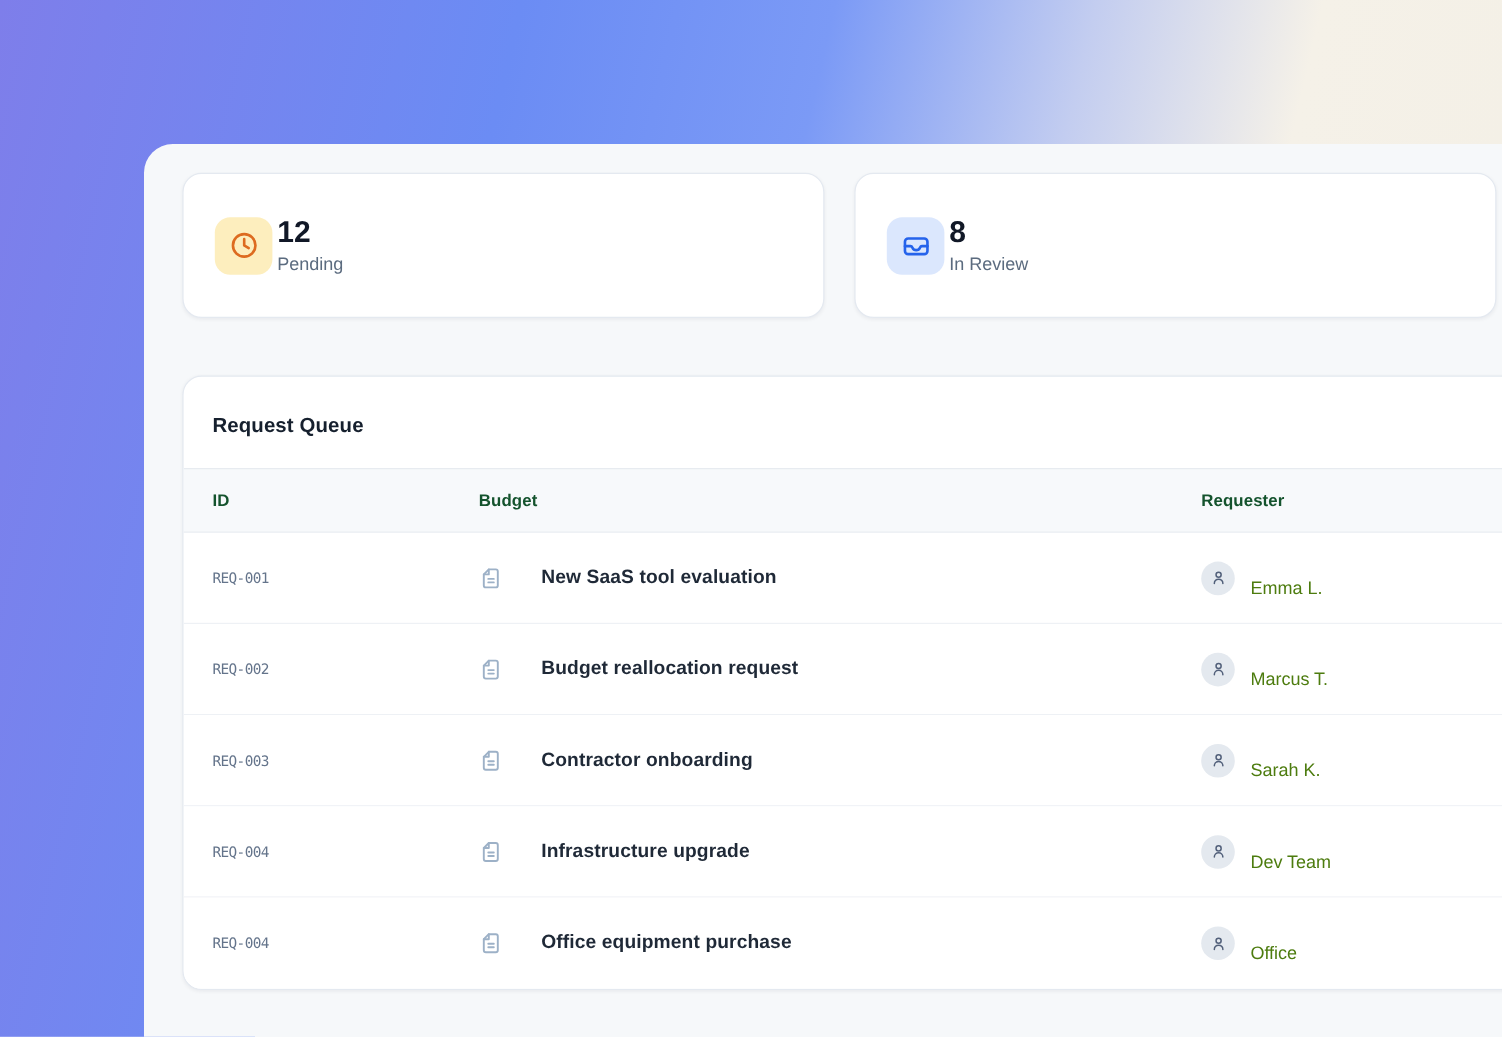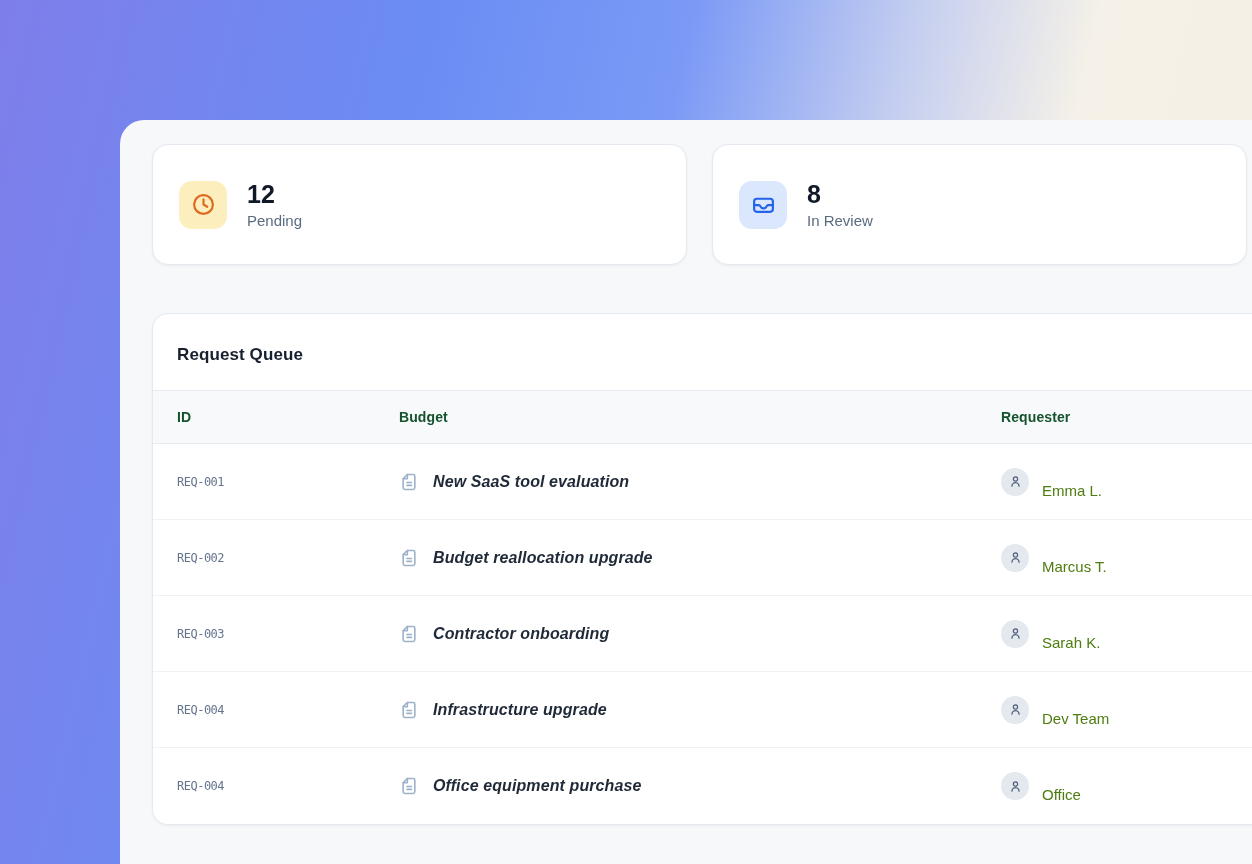--- a/index.html
+++ b/index.html
@@ -23,21 +23,21 @@
 
   
   .stats { display: flex; gap: 25px; }
   .stat-card {
     width: 535px; height: 121px;
     background: #ffffff;
     border: 1px solid #e4e9f0;
     border-radius: 16px;
     box-shadow: 0 1px 3px rgba(16,24,40,0.05);
     display: flex; align-items: center;
-    padding: 0 26px; gap: 20px;
+    padding: 0 26px; gap: 4px;
   }
   .stat-icon {
     width: 48px; height: 48px;
     border-radius: 13px;
     display: flex; align-items: center; justify-content: center;
     flex: 0 0 auto;
   }
   .stat-icon svg { width: 25px; height: 25px; }
   .stat-value {
     font-size: 25px; font-weight: 700; color: #111827;
@@ -75,21 +75,21 @@
     font-size: 14px; font-weight: 700; color: #14532d;
     padding: 0 24px; letter-spacing: 0.1px;
   }
   .trow { height: 76px; border-bottom: 1px solid #eef1f5; background: #ffffff; }
   .trow:last-child { border-bottom: none; }
   .td { padding: 0 24px; display: flex; align-items: center; }
   .td-id {
     font-family: "DejaVu Sans Mono", "Liberation Mono", monospace;
     font-size: 12px; color: #64748b; letter-spacing: -0.5px;
   }
-  .td-request { gap: 14px; font-style: italic; }
+  .td-request { gap: 32px; }
   .td-request svg { width: 20px; height: 20px; flex: 0 0 auto; }
   .request-text { font-size: 16px; font-weight: 700; color: #1f2937; letter-spacing: 0.1px; }
   .td-requester { gap: 13px; }
   .avatar {
     width: 28px; height: 28px; border-radius: 50%;
     background: #e4e9ef;
     display: flex; align-items: center; justify-content: center;
     flex: 0 0 auto;
   }
   .avatar svg { width: 15px; height: 15px; }
@@ -168,21 +168,21 @@
     <div class="td td-id">REQ-002</div>
     <div class="td td-request">
       <span style="display:flex">
         <svg viewBox="0 0 24 24" fill="none" stroke="#9db1c7" stroke-width="1.9" stroke-linecap="round" stroke-linejoin="round">
           <path d="M10 3h7a2 2 0 0 1 2 2v14a2 2 0 0 1-2 2H7a2 2 0 0 1-2-2V8l5-5z"></path>
           <path d="M10 3v5H5"></path>
           <line x1="9.5" y1="12.5" x2="15" y2="12.5"></line>
           <line x1="9.5" y1="16" x2="15" y2="16"></line>
         </svg>
       </span>
-      <span class="request-text">Budget reallocation upgrade</span>
+      <span class="request-text">Budget reallocation request</span>
     </div>
     <div class="td td-requester">
       <span class="avatar">
         <svg viewBox="0 0 24 24" fill="none" stroke="#52607a" stroke-width="2" stroke-linecap="round" stroke-linejoin="round">
           <circle cx="12" cy="8" r="3.4"></circle>
           <path d="M6.3 19.5a5.7 5.7 0 0 1 11.4 0"></path>
         </svg>
       </span>
       <span class="requester-name">Marcus T.</span>
     </div>

